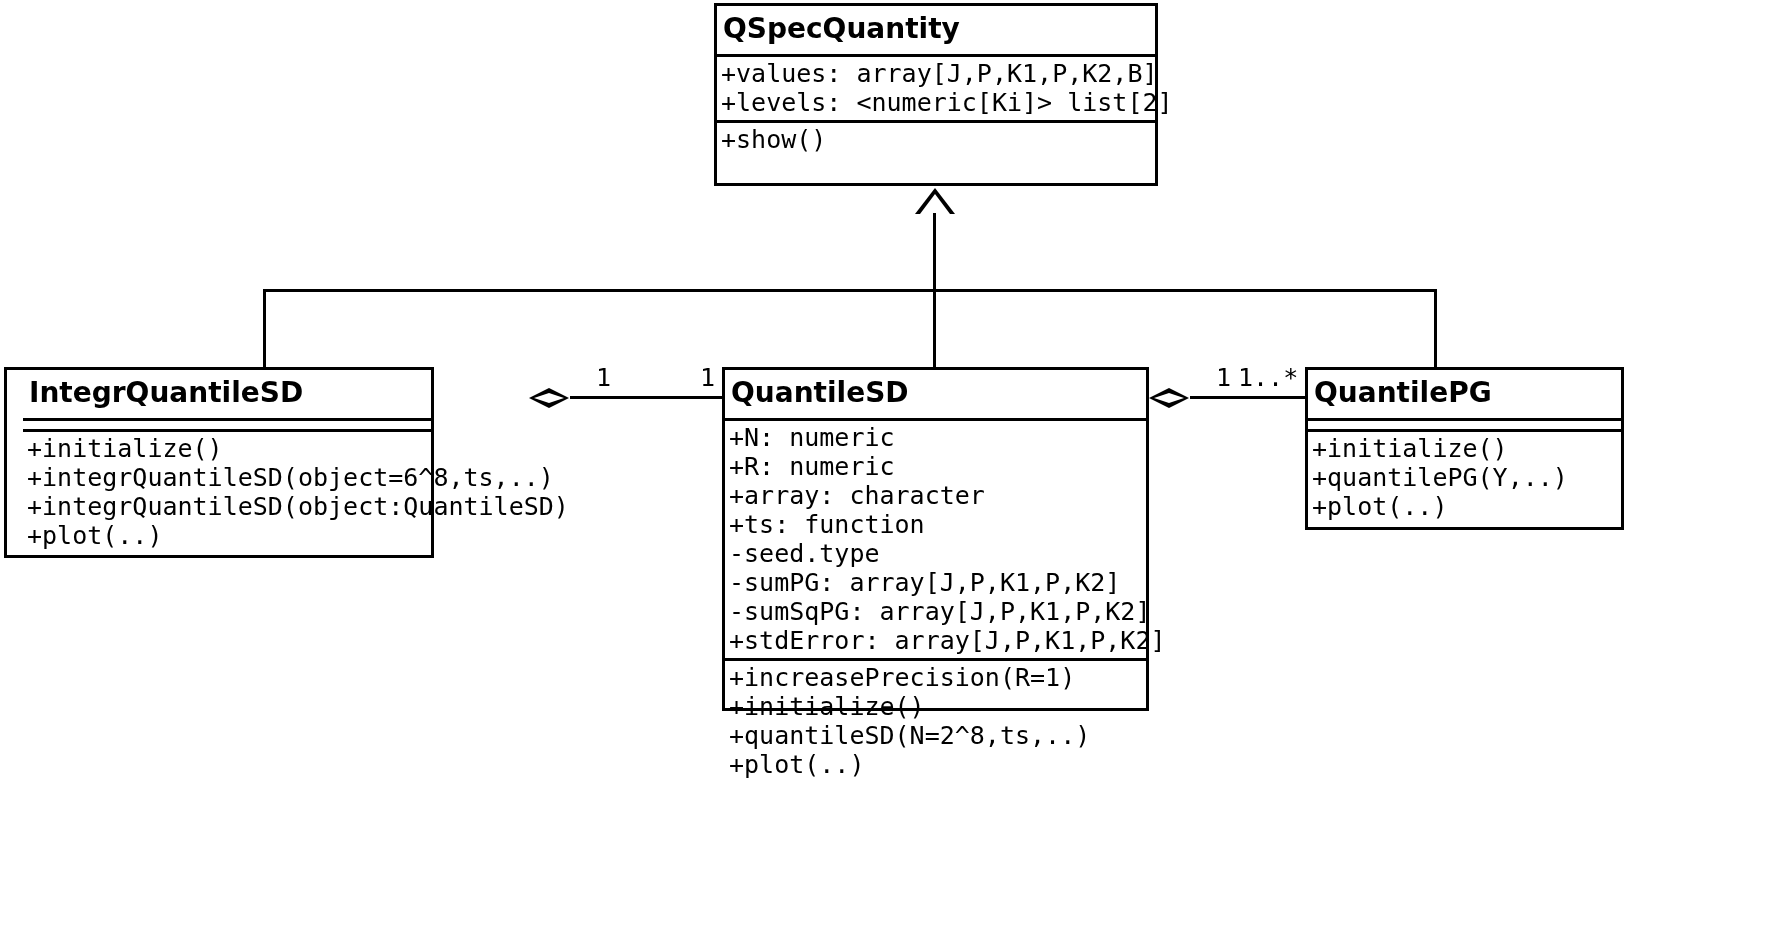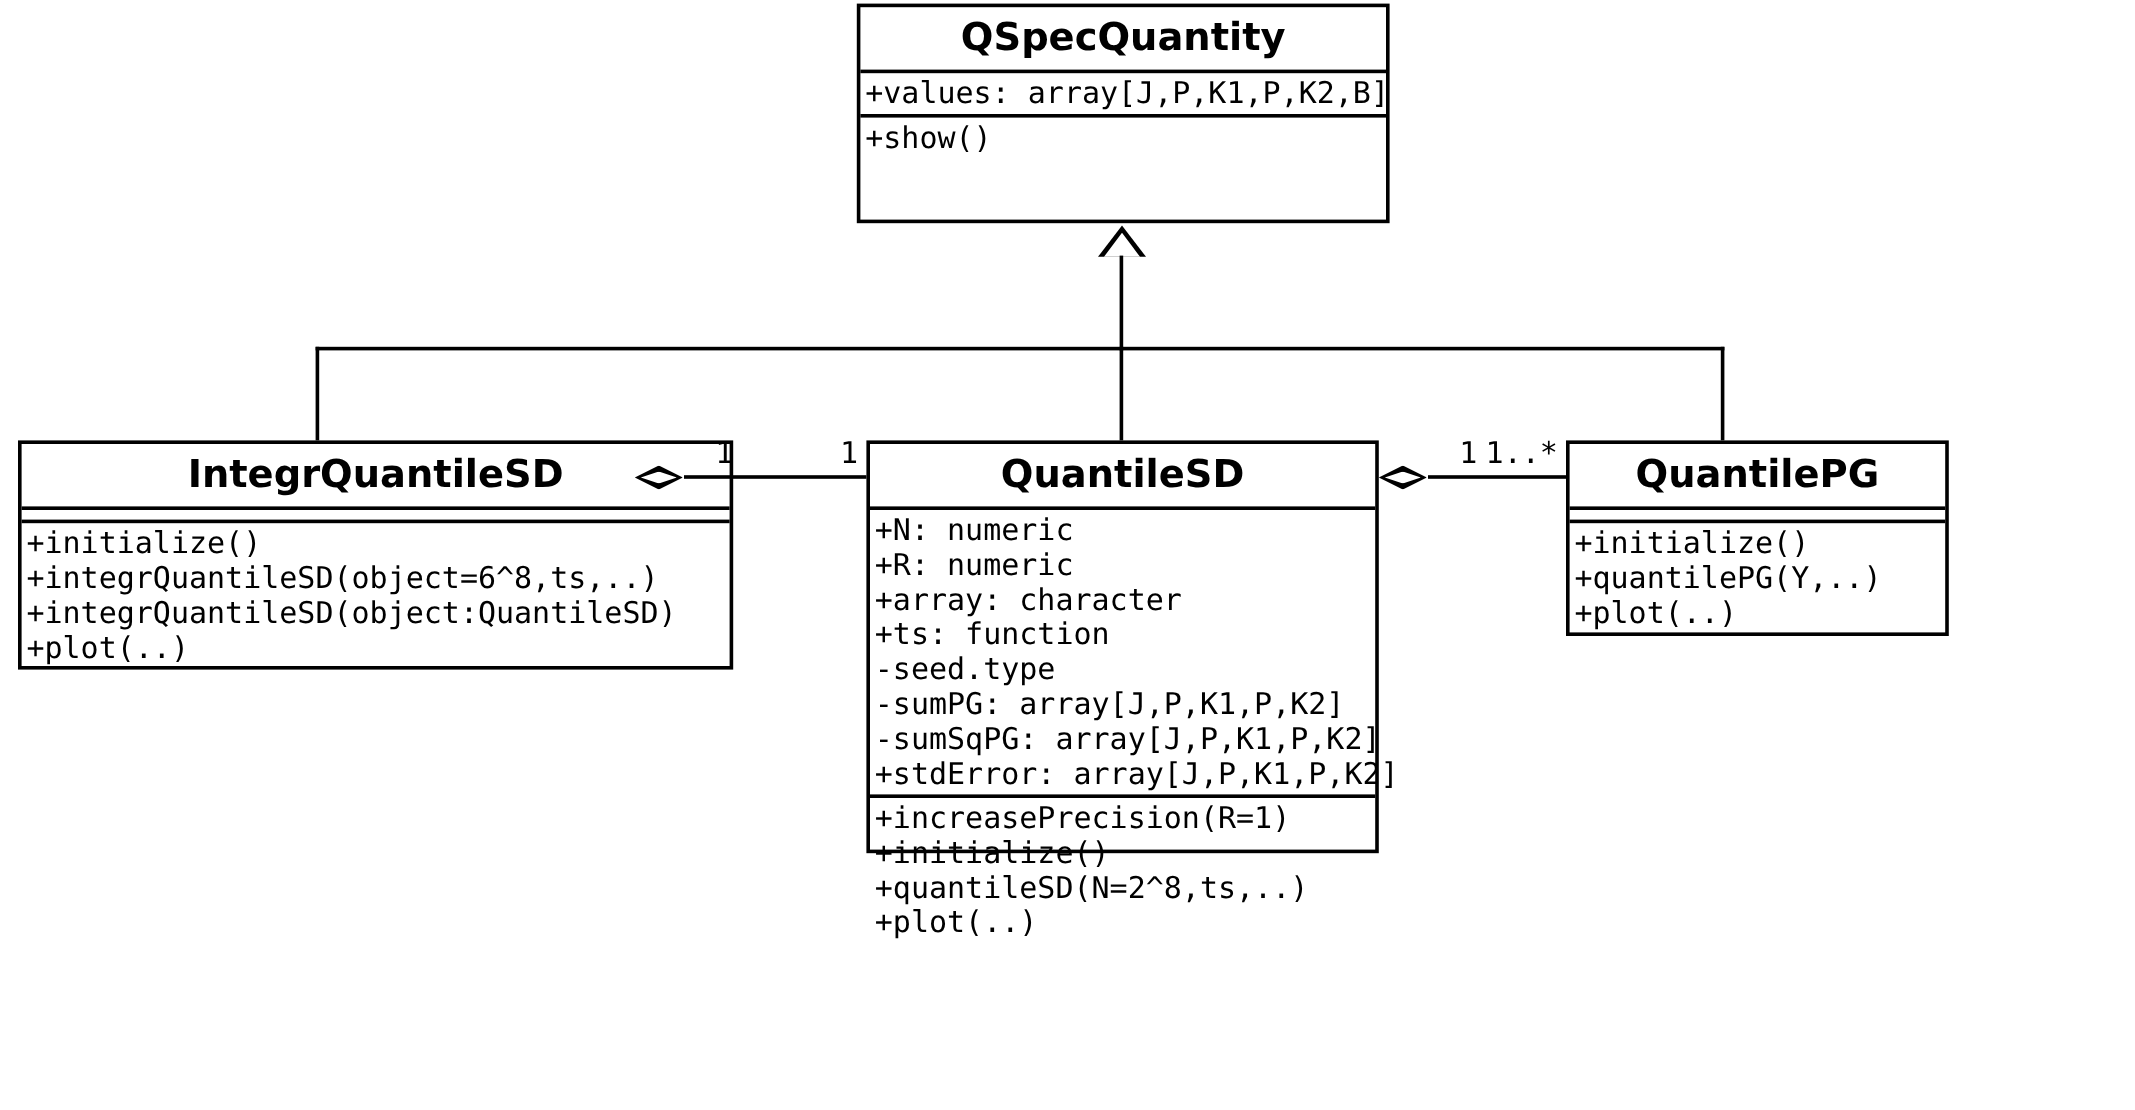--- a/index.html
+++ b/index.html
@@ -14,22 +14,21 @@
   
   .uml-class{
     position:absolute;
     background:#ffffff;
     border:3px solid #000000;
     box-sizing:border-box;
   }
   .cls-title{
     font-family:"DejaVu Sans", sans-serif;
     font-weight:bold;
-    font-size:32px;
-    text-align:center;
+    font-size:28px;
     color:#000;
     line-height:1.0;
     padding:9px 6px 11px 6px;
     box-sizing:border-box;
     white-space:nowrap;
   }
   .compartment{
     border-top:3px solid #000000;
     padding:2px 0 3px 0;
     box-sizing:border-box;
@@ -91,40 +90,41 @@
 </style>
 </head>
 <body>
 
 <div id="stage">
 
   <div class="uml-class" style="left:714px; top:3px; width:444px; height:183px;">
     <div class="cls-title">QSpecQuantity</div>
     <div class="compartment">
       <div class="member">+values: array[J,P,K1,P,K2,B]</div>
+      <div class="member">+levels: &lt;numeric[Ki]&gt; list[2]</div>
     </div>
     <div class="compartment">
       <div class="member">+show()</div>
     </div>
   </div>
 
   <div class="inherit-tri" style="left:915px; top:188px;"></div>
   <div class="inherit-tri-inner" style="left:920px; top:194px;"></div>
 
   <div class="line vline" style="left:933px; top:213px; height:79px;"></div>
 
   <div class="line hline" style="left:263px; top:289px; width:1174px;"></div>
 
   <div class="line vline" style="left:263px; top:289px; height:79px;"></div>
 
   <div class="line vline" style="left:933px; top:289px; height:79px;"></div>
 
   <div class="line vline" style="left:1434px; top:289px; height:79px;"></div>
 
-  <div class="uml-class" style="left:15px; top:367px; width:596px; height:191px;">
+  <div class="uml-class" style="left:4px; top:367px; width:430px; height:191px;padding-left:16px;">
     <div class="cls-title">IntegrQuantileSD</div>
     <div class="compartment empty"></div>
     <div class="compartment">
       <div class="member">+initialize()</div>
       <div class="member">+integrQuantileSD(object=6^8,ts,..)</div>
       <div class="member">+integrQuantileSD(object:QuantileSD)</div>
       <div class="member">+plot(..)</div>
     </div>
   </div>
 

